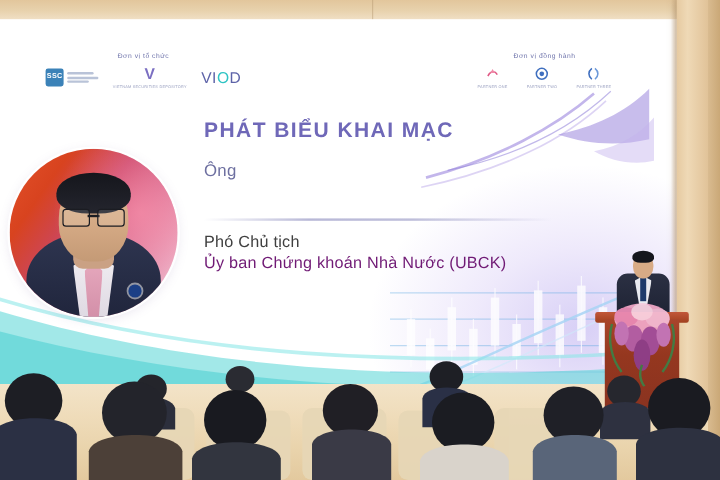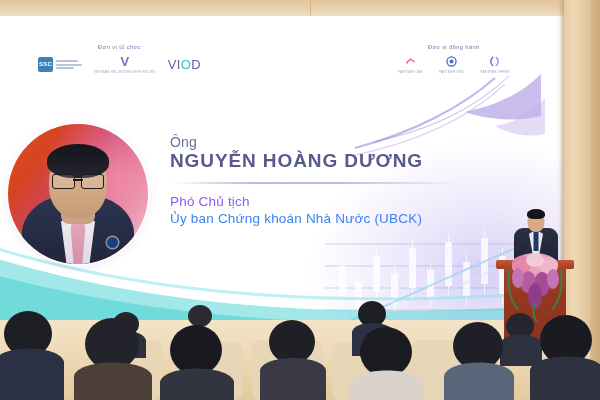--- a/index.html
+++ b/index.html
@@ -137,25 +137,25 @@
     position:absolute;left:170px;top:134px;
     font-size:19px;font-weight:bold;letter-spacing:.9px;color:#575a8c;
     white-space:nowrap;
   }
   .divider{
     position:absolute;left:170px;top:166px;width:290px;height:2px;
     background:linear-gradient(90deg,rgba(140,140,190,0) 0%,rgba(126,126,182,.55) 30%,rgba(126,126,182,.5) 60%,rgba(140,140,190,0) 100%);
   }
   .role-1{
     position:absolute;left:170px;top:178px;
-    font-size:13.5px;color:#8b5cf6;letter-spacing:.2px;
+    font-size:13.5px;color:#404040;letter-spacing:.2px;
   }
   .role-2{
     position:absolute;left:170px;top:195px;
-    font-size:13.5px;color:#3b82f6;letter-spacing:.2px;white-space:nowrap;
+    font-size:13.5px;color:#701a75;letter-spacing:.2px;white-space:nowrap;
   }
 
   
   .logo-block{position:absolute;text-align:center;}
   .logo-caption{
     font-size:5.6px;color:#6f74ab;letter-spacing:.45px;margin-bottom:5px;
   }
   .logo-row{display:flex;align-items:center;gap:12px;justify-content:center;}
   .logo-item{display:flex;flex-direction:column;align-items:center;gap:2px;}
   .logo-sub{font-size:3.2px;color:#9aa0c0;letter-spacing:.2px;white-space:nowrap;}
@@ -335,22 +335,22 @@
       <div class="portrait-head"></div>
       <div class="portrait-hair"></div>
       <div class="portrait-glasses">
         <i class="l"></i>
           <b></b>
           <i class="r"></i>
       </div>
       <div class="portrait-badge"></div>
     </div>
 
+    <div class="slide-title">PHÁT BIỂU KHAI MẠC</div>
     <div class="honorific">Ông</div>
-    <div class="person-name">NGUYỄN HOÀNG DƯƠNG</div>
     <div class="divider"></div>
     <div class="role-1">Phó Chủ tịch</div>
     <div class="role-2">Ủy ban Chứng khoán Nhà Nước (UBCK)</div>
   </div>
 
   <div class="pillar-right-edge"></div>
   <div class="pillar-right"></div>
   <div class="pillar-far"></div>
 
   <div class="podium-wrap">

